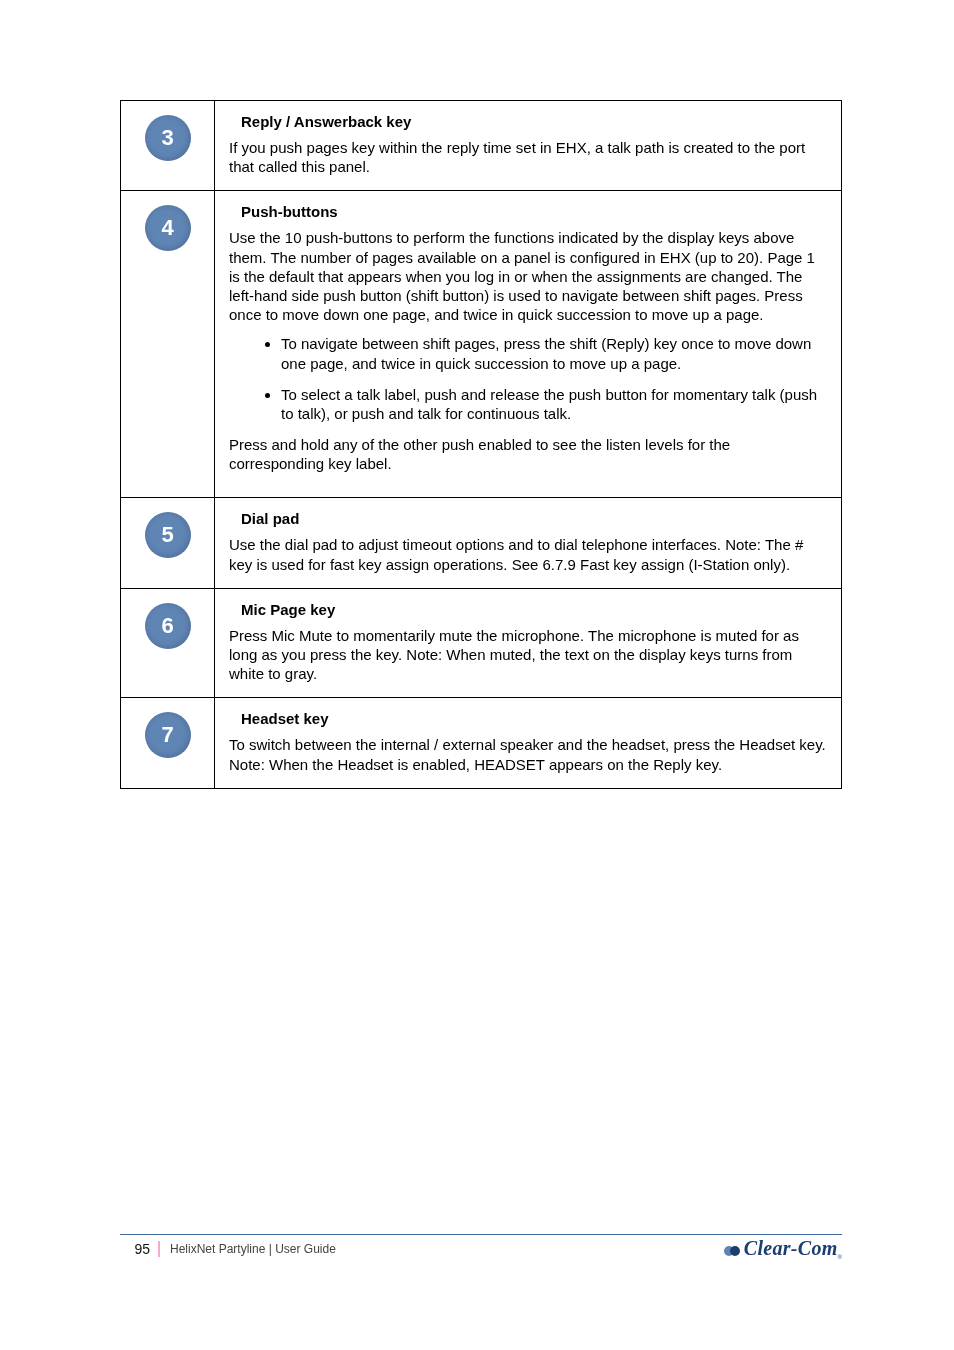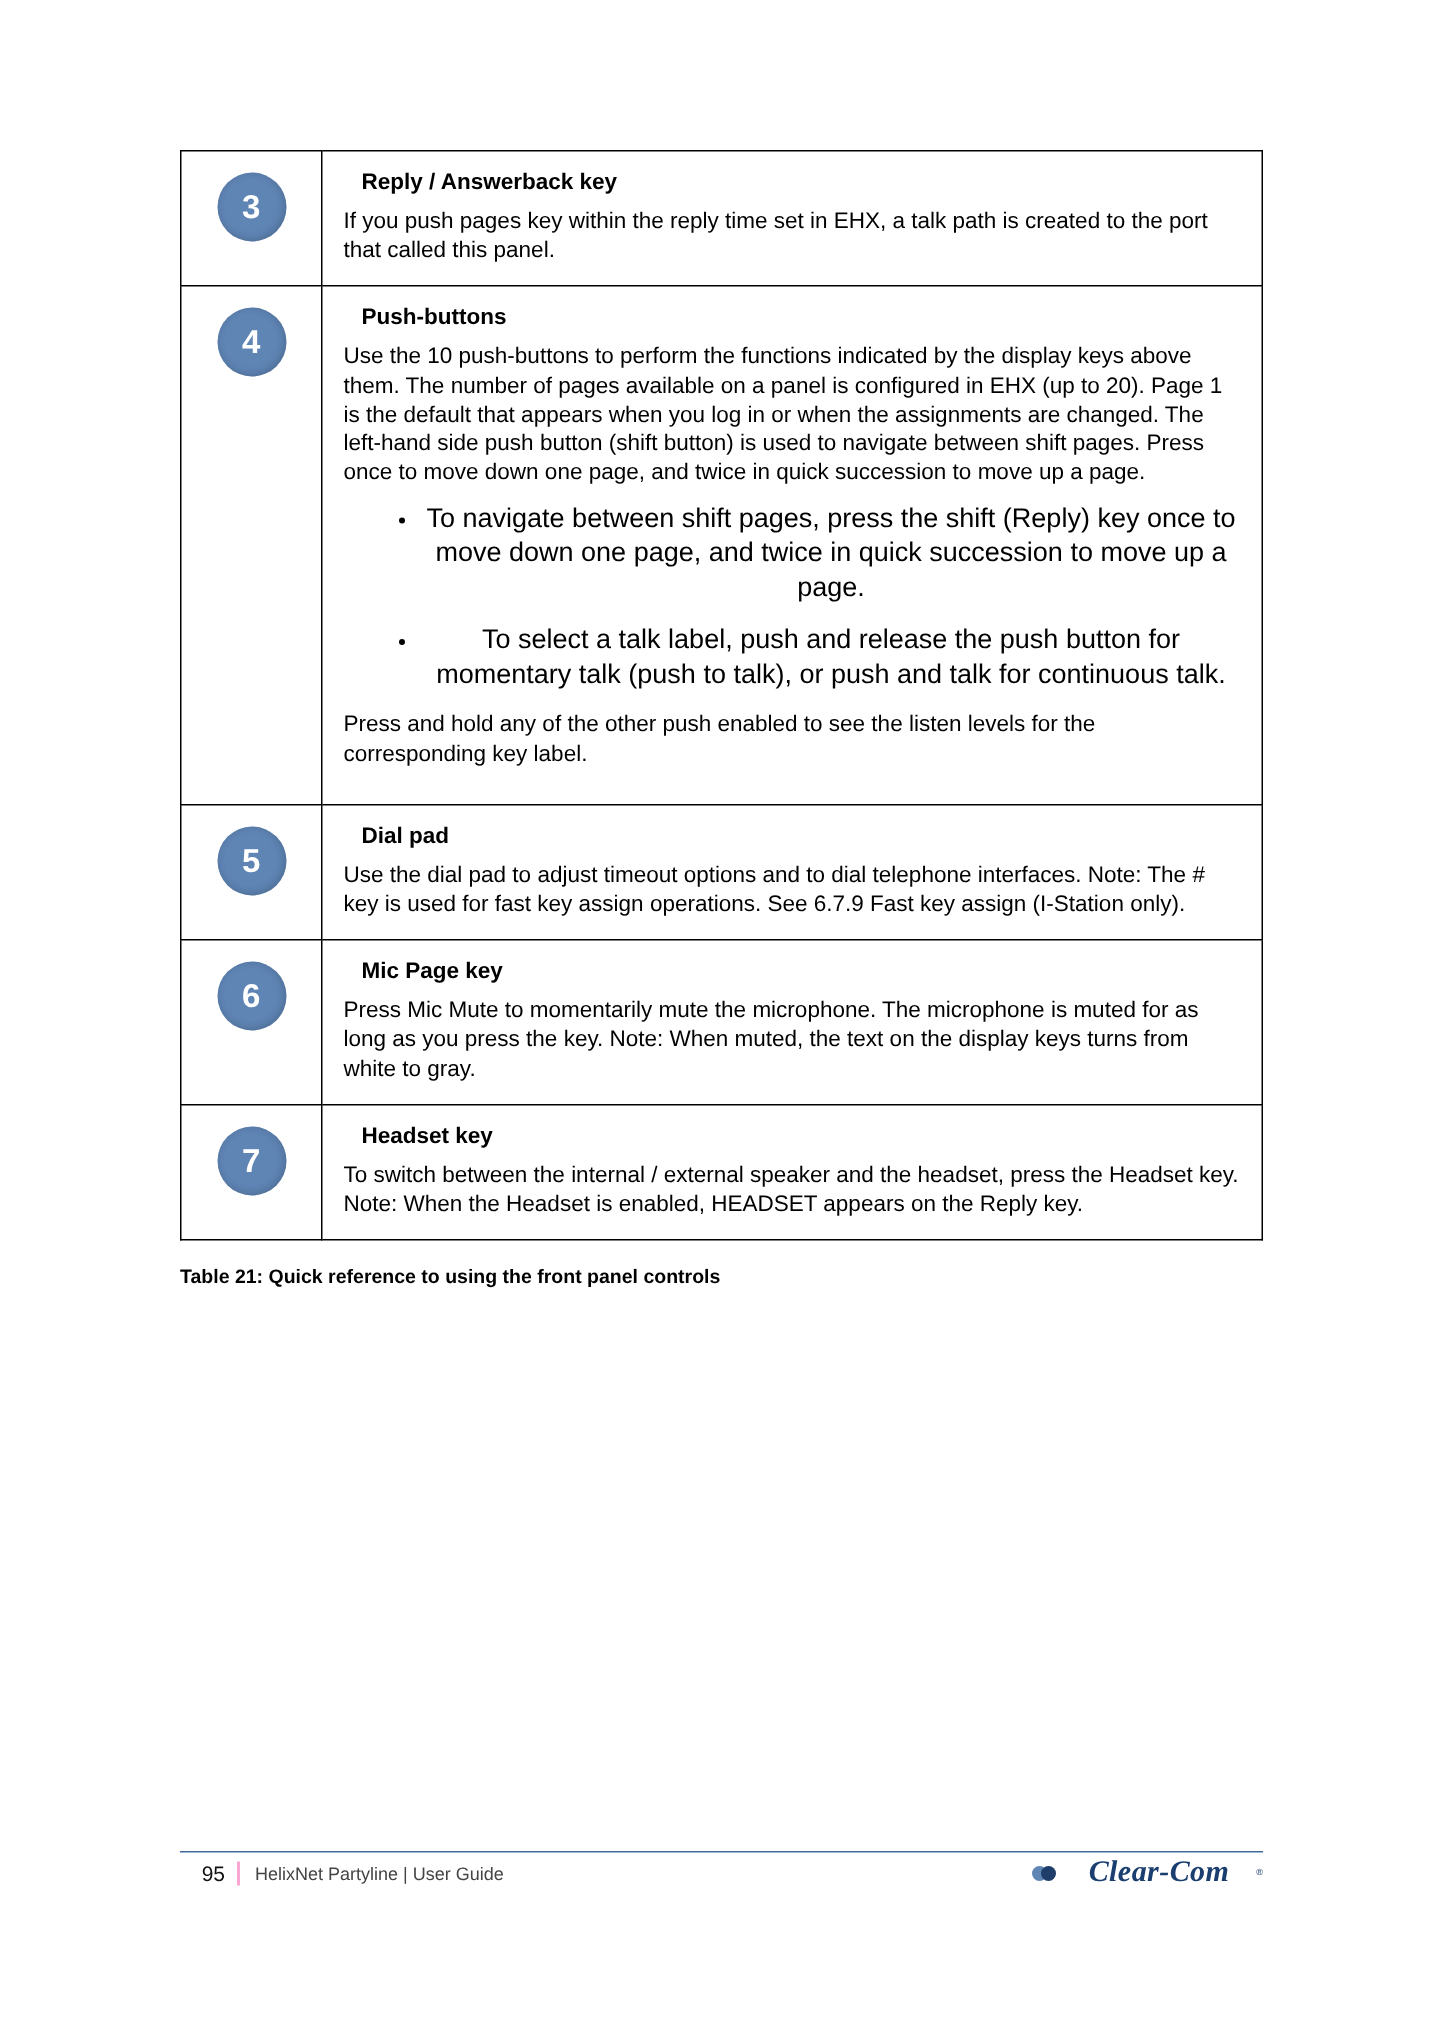--- a/index.html
+++ b/index.html
@@ -51,21 +51,21 @@
     color: #000;
     margin-left: 12px;
   }
   .body {
     font-size: 15px;
     color: #000;
     line-height: 1.28;
   }
   .body p { margin: 0 0 10px 0; }
   .body ul { margin: 4px 0 8px 0; padding-left: 52px; }
-  .body ul li { margin-bottom: 12px; font-size: 18px; text-align: center; }
+  .body ul li { margin-bottom: 12px; font-size: 15px; }
   .body ul li::marker { font-size: 15px; }
   .tableLabel {
     font-size: 13px;
     margin-top: 16px;
     font-weight: bold;
     color: #000;
   }
   .footer {
     position: absolute;
     left: 120px; right: 112px;
@@ -87,22 +87,22 @@
     font-size: 14px;
     color: #111;
     text-align: right;
     padding-right: 8px;
     border-right: 2px solid #f9a8d4;
     margin-right: 10px;
   }
   .logo {
     margin-left: auto;
     display: flex;
-    align-items: center;
-    gap: 20px;
+    align-items: flex-end;
+    gap: 2px;
   }
   .logo-icon {
     width: 18px; height: 18px;
     position: relative;
   }
   .logo-icon::before,
   .logo-icon::after {
     content: "";
     position: absolute;
     width: 10px; height: 10px;
@@ -182,21 +182,20 @@
       </td>
       <td>
         <div class="title">Headset key</div>
         <div class="body">To switch between the internal / external speaker and the headset, press the Headset key.
 Note: When the Headset is enabled, HEADSET appears on the Reply key.</div>
       </td>
     </tr>
   </tbody>
     </table>
 
-  <div class="tableLabel">Table 21: Quick reference to using the front panel controls</div>
 </div>
 
 <div class="footer">
   <div class="hr"></div>
   <div class="frow">
     <div class="pnum">95</div>
     <div>HelixNet Partyline | User Guide</div>
     <div class="logo">
       <span class="logo-icon"></span>
       <span class="logo-text">Clear-Com</span>

